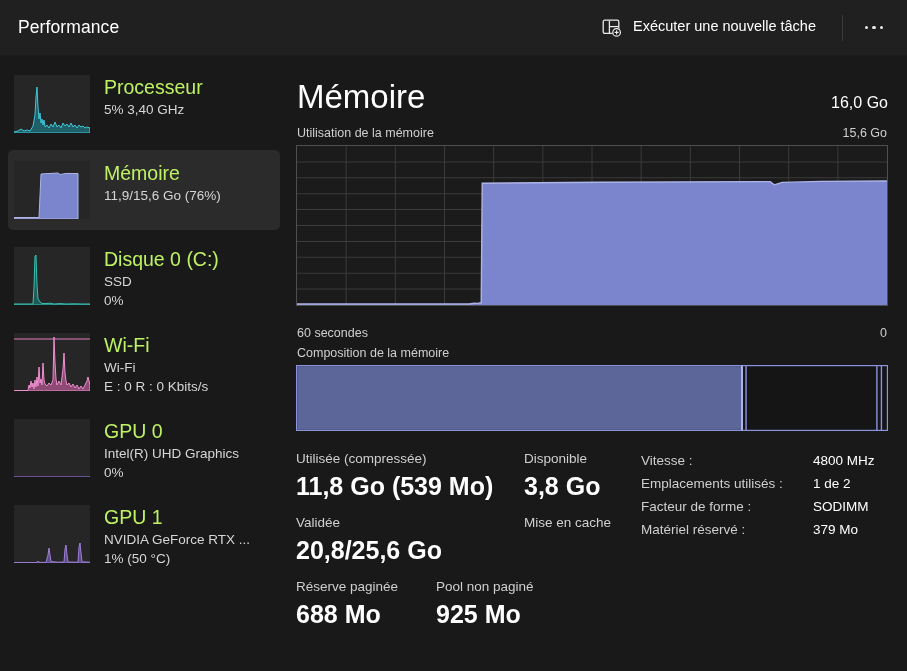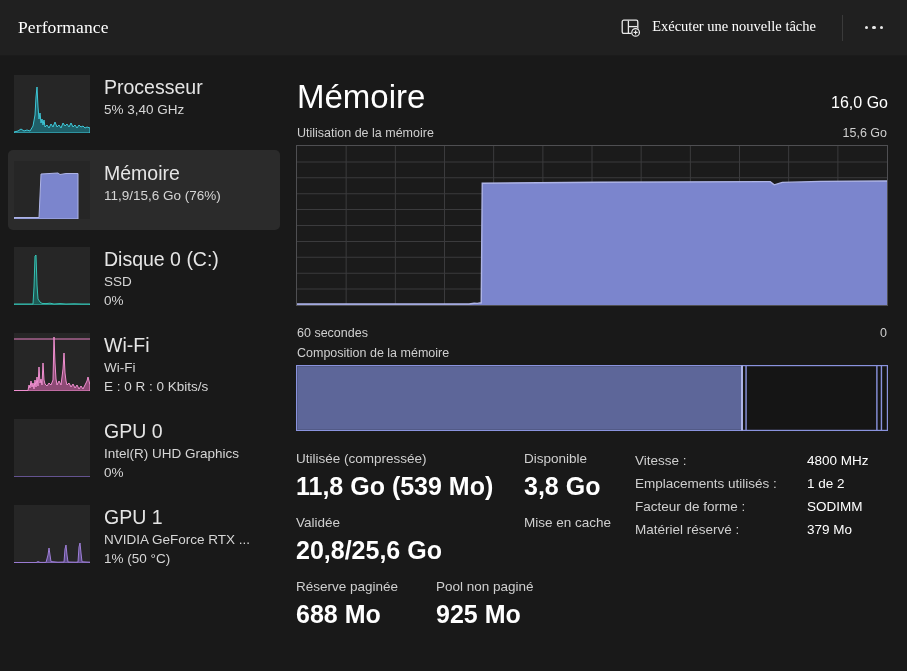--- a/index.html
+++ b/index.html
@@ -21,21 +21,20 @@
 
   
   .titlebar {
     height: 56px;
     flex: 0 0 56px;
     background: #202020;
     display: flex;
     align-items: center;
     padding: 0 14px 0 18px;
     border-bottom: 1px solid #1b1b1b;
-    font-family: Liberation Serif, serif;
   }
   .app-title {
     font-size: 17.5px;
     font-weight: 400;
     color: #ffffff;
     letter-spacing: .1px;
   }
   .titlebar-spacer { flex: 1 1 auto; }
   .newtask {
     display: flex;
@@ -98,21 +97,21 @@
     background: #262626;
     position: relative;
     overflow: hidden;
   }
   .thumb svg { display: block; width: 100%; height: 100%; }
   .side-text { min-width: 0; padding-top: 0px; }
   .side-title {
     font-size: 19.5px;
     font-weight: 400;
     line-height: 25px;
-    color: #e5e5e5;
+    color: #bef264;
     white-space: nowrap;
   }
   .side-sub {
     font-size: 13.5px;
     line-height: 19px;
     color: #d6d6d6;
     white-space: nowrap;
     overflow: hidden;
     text-overflow: ellipsis;
     max-width: 182px;
@@ -176,21 +175,21 @@
     margin-top: 5px;
     height: 66px;
     position: relative;
   }
   .comp-bar svg { display: block; width: 100%; height: 100%; }
 
   
   .stats {
     display: flex;
     margin-top: 18px;
-    gap: 1px;
+    gap: 7px;
   }
   .stats-left { width: 336px; flex: 0 0 336px; }
   .stats-right { flex: 1 1 auto; padding-top: 4px; padding-left: 2px;}
   .stat-row {
     display: flex;
     margin-bottom: 10px;
   }
   .stat-block { display: flex; flex-direction: column; }
   .stat-label {
     font-size: 13.5px;

